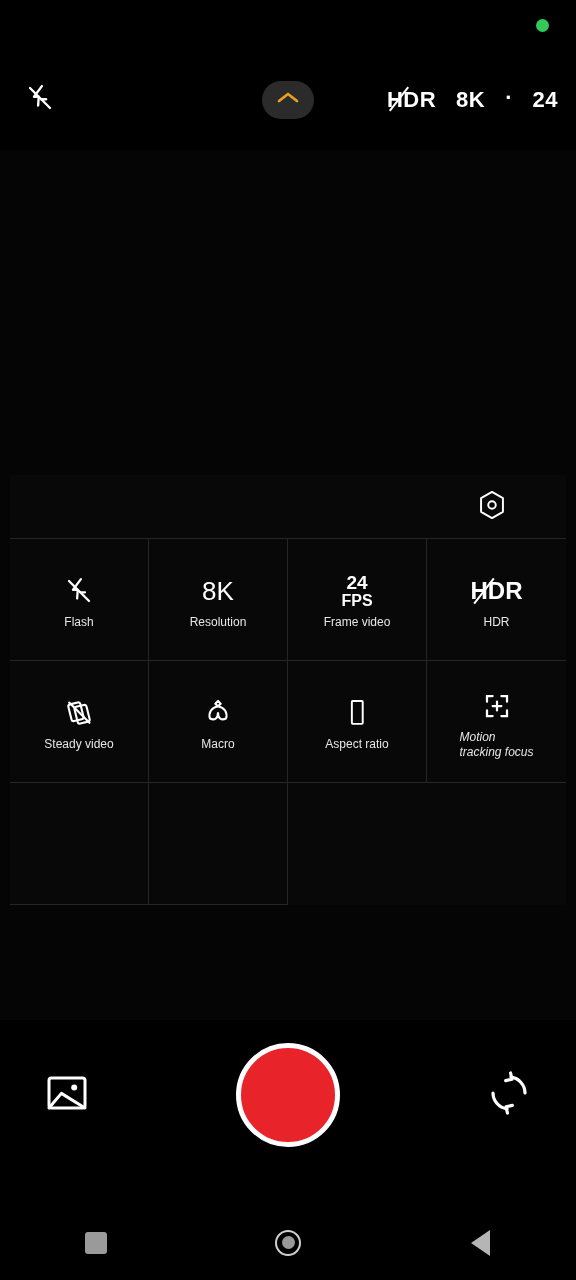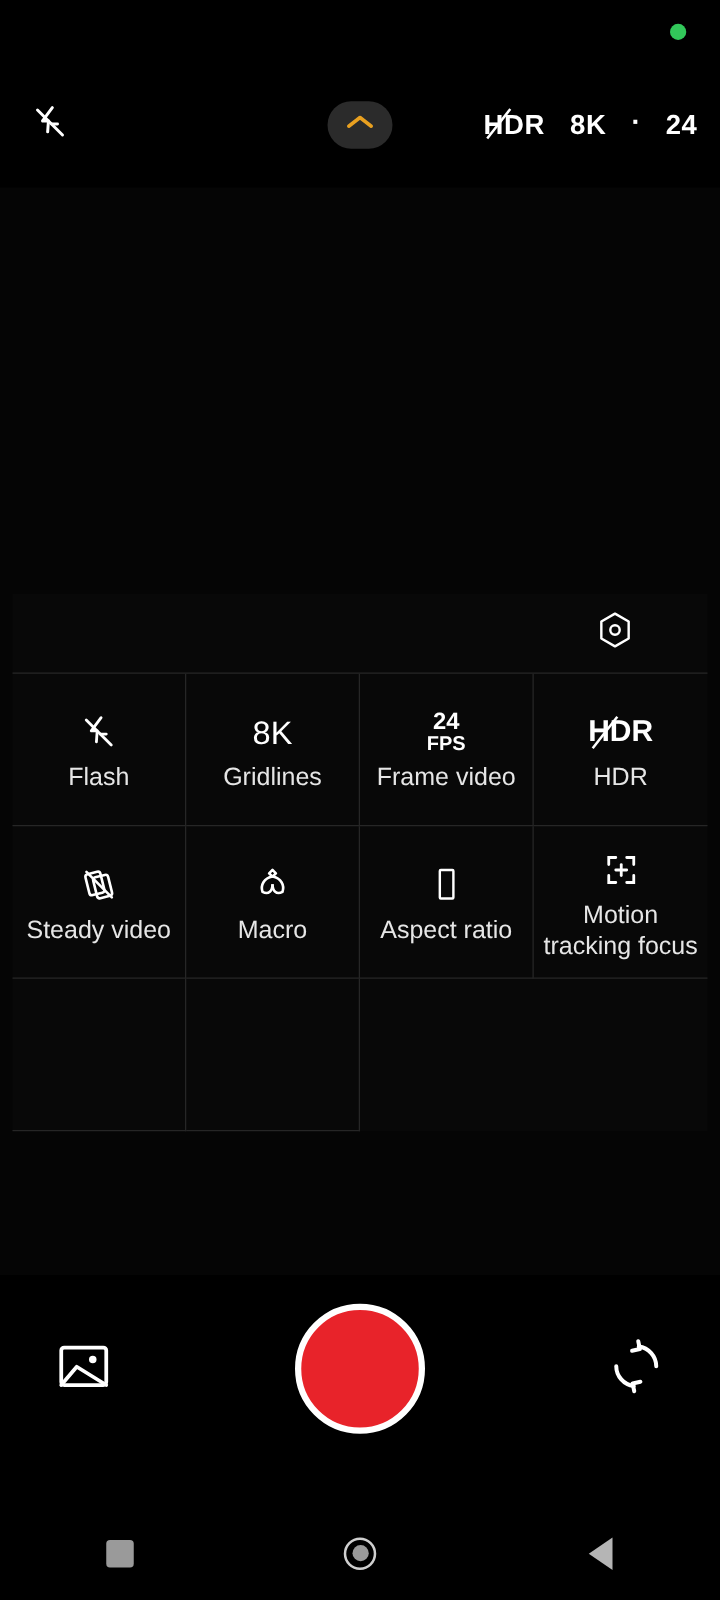--- a/index.html
+++ b/index.html
@@ -112,21 +112,21 @@
   .cell-icon .fps-lbl {
     font-size:16px; font-weight:bold; line-height:1.05; text-align:left;
   }
   .cell-icon .big-txt {
     font-size:26px; font-weight:500; line-height:1;
   }
   .cell-icon .hdr-txt {
     font-size:24px; font-weight:bold; line-height:1;
   }
   .cell-label {
-    font-size:20px; color:#e6e6e6; text-align:center;
+    font-size:12px; color:#e6e6e6; text-align:left;
     line-height:1.22; max-width:130px;
   }
   .corner-tri {
     position:absolute; right:5px; bottom:5px;
     width:0; height:0;
     border-left:10px solid transparent;
     border-bottom:10px solid #8a8a8a;
   }
 
   
@@ -239,21 +239,21 @@
             <line x1="4" y1="4" x2="20" y2="20"></line>
           </svg>
         </div>
         <div class="cell-label">Flash</div>
       </div>
 
       <div class="grid-cell">
         <div class="cell-icon">
           <span class="big-txt">8K</span>
         </div>
-        <div class="cell-label">Gridlines</div>
+        <div class="cell-label">Resolution</div>
       </div>
 
       <div class="grid-cell">
         <div class="cell-icon">
           <div>
             <div class="fps-num">24</div>
             <div class="fps-lbl">FPS</div>
           </div>
         </div>
         <div class="cell-label">Frame video</div>
@@ -305,21 +305,21 @@
         <div class="cell-icon">
           <svg width="30" height="30" viewBox="0 0 24 24" fill="none" stroke="#ffffff" stroke-width="1.8" stroke-linecap="round">
             <polyline points="4,8.5 4,4 8.5,4"></polyline>
             <polyline points="15.5,4 20,4 20,8.5"></polyline>
             <polyline points="20,15.5 20,20 15.5,20"></polyline>
             <polyline points="8.5,20 4,20 4,15.5"></polyline>
             <line x1="12" y1="8.5" x2="12" y2="15.5"></line>
             <line x1="8.5" y1="12" x2="15.5" y2="12"></line>
           </svg>
         </div>
-        <div class="cell-label" style="white-space:pre-line;">Motion
+        <div class="cell-label" style="white-space:pre-line;font-style:italic;">Motion
 tracking focus</div>
       </div>
 
 
       <div class="grid-cell empty"></div>
       <div class="grid-cell empty"></div>
 
     </div>
   </div>
 

